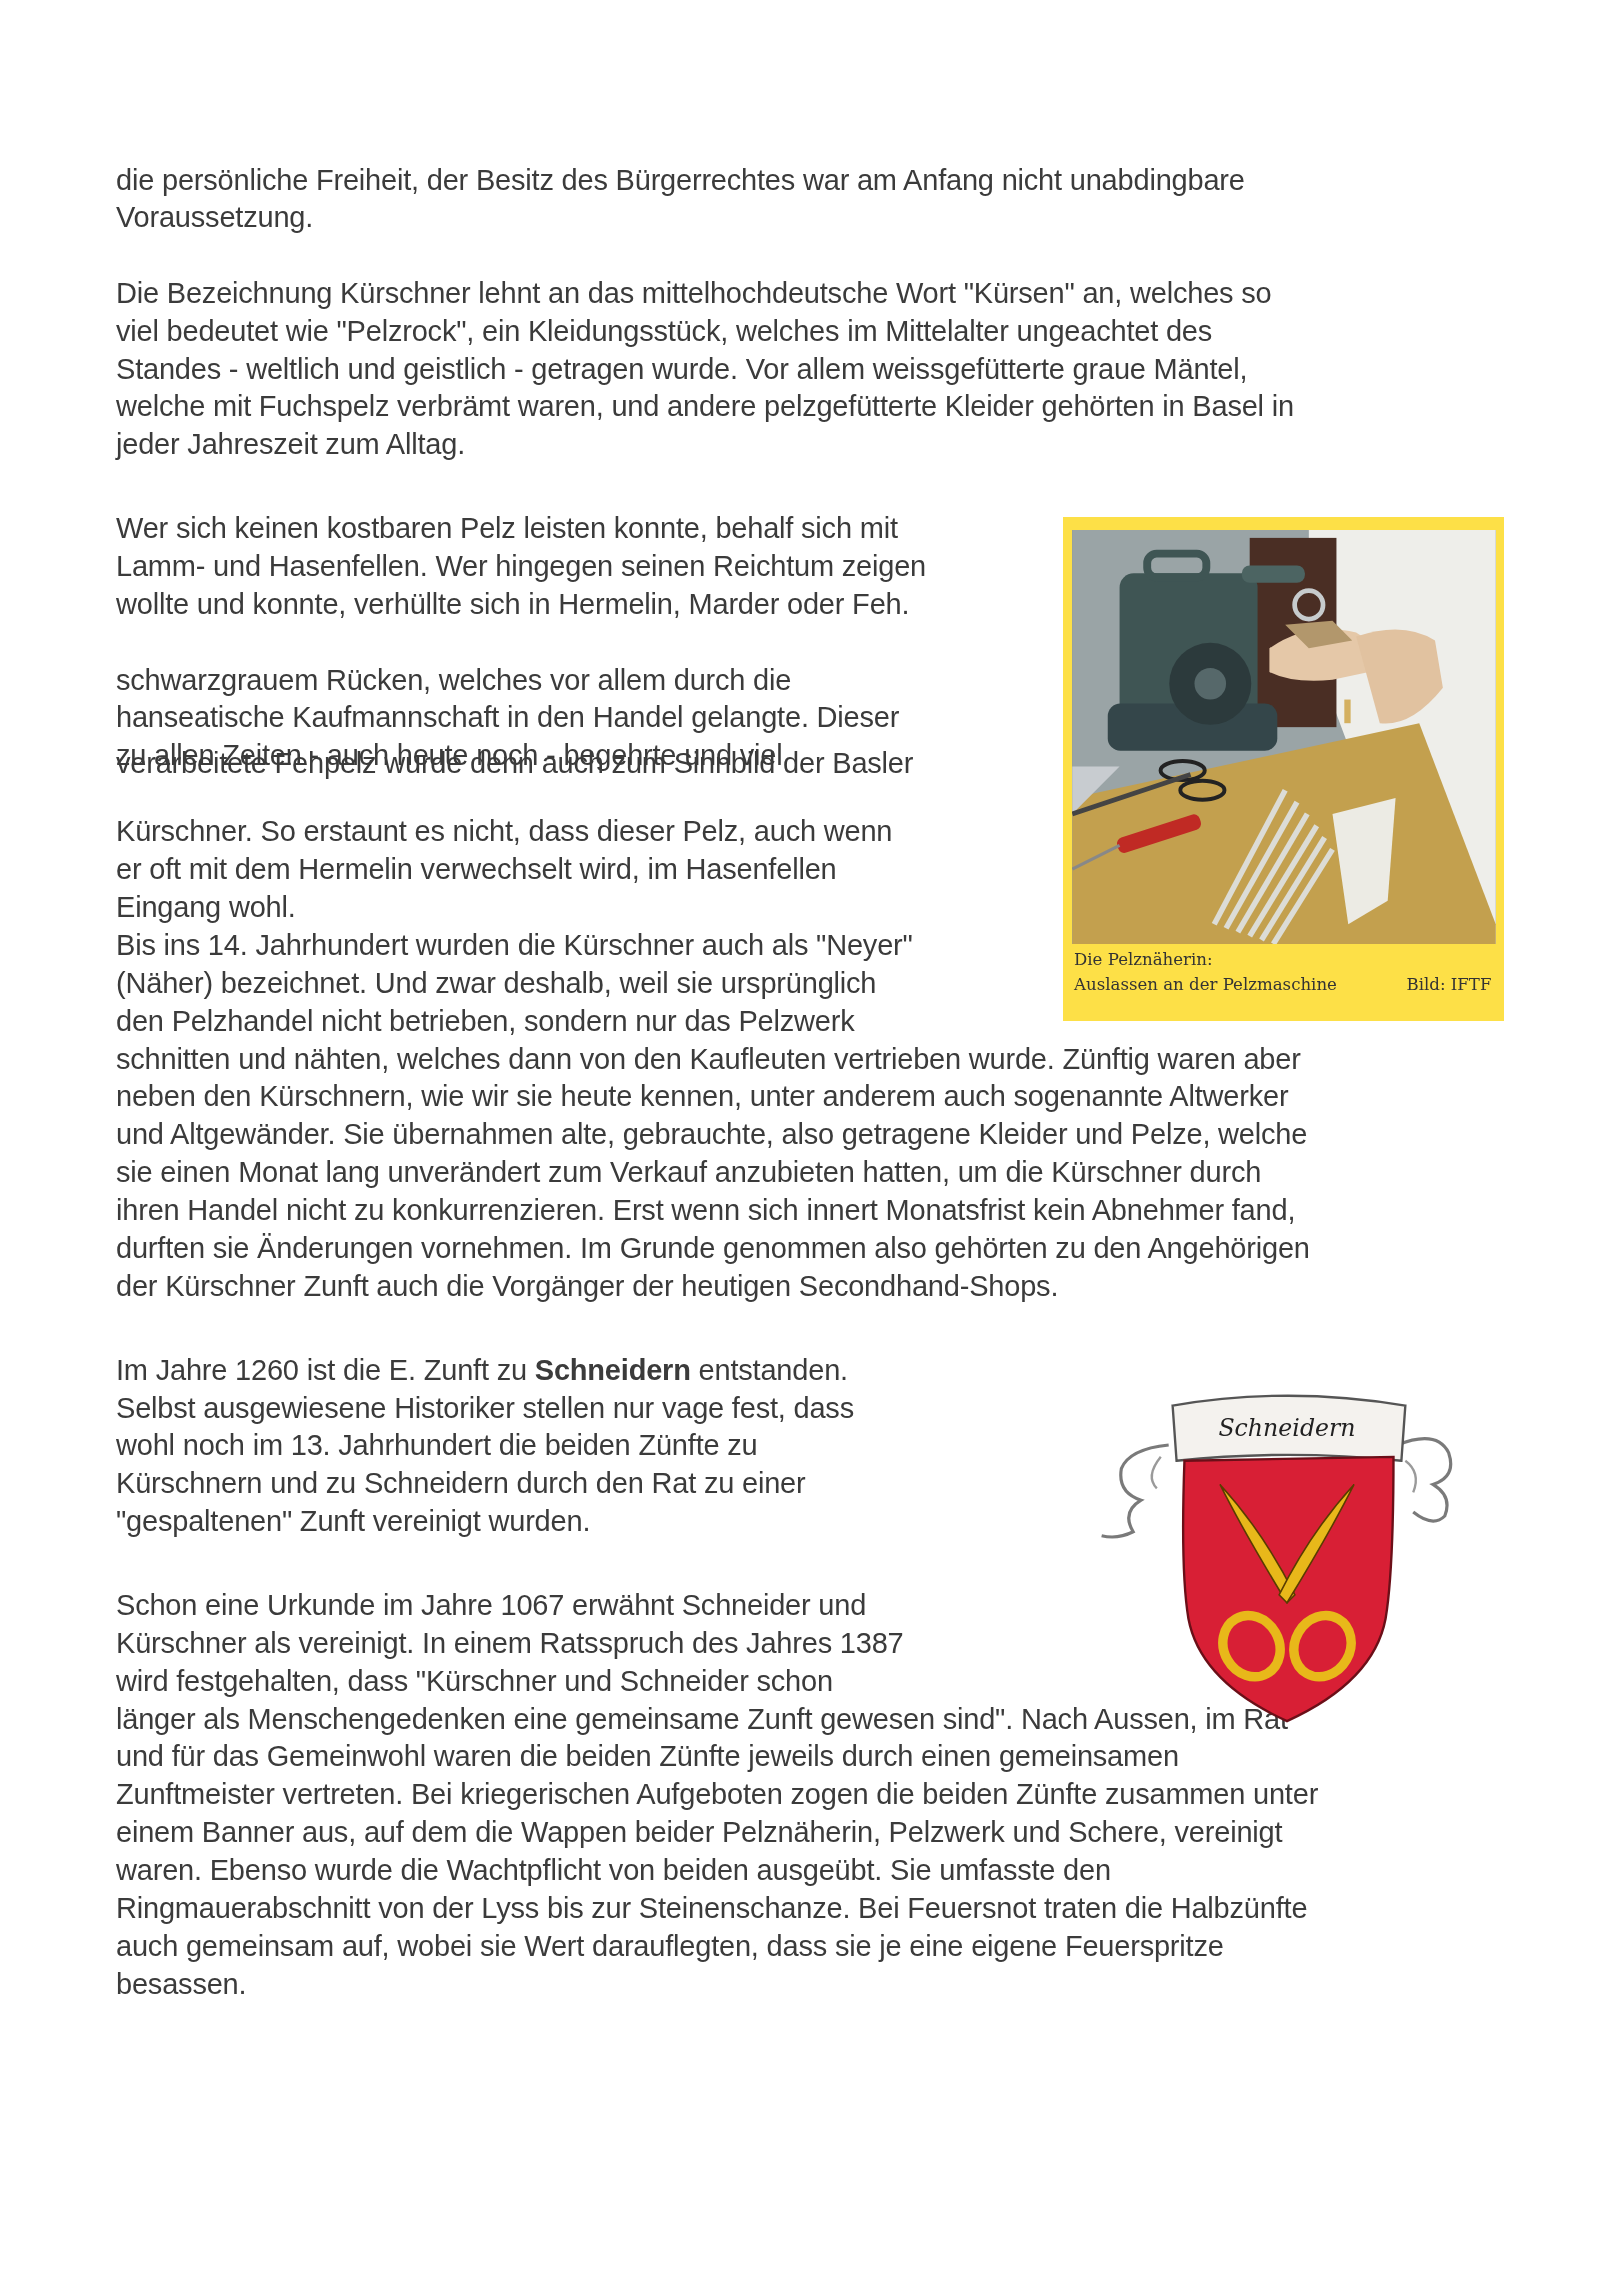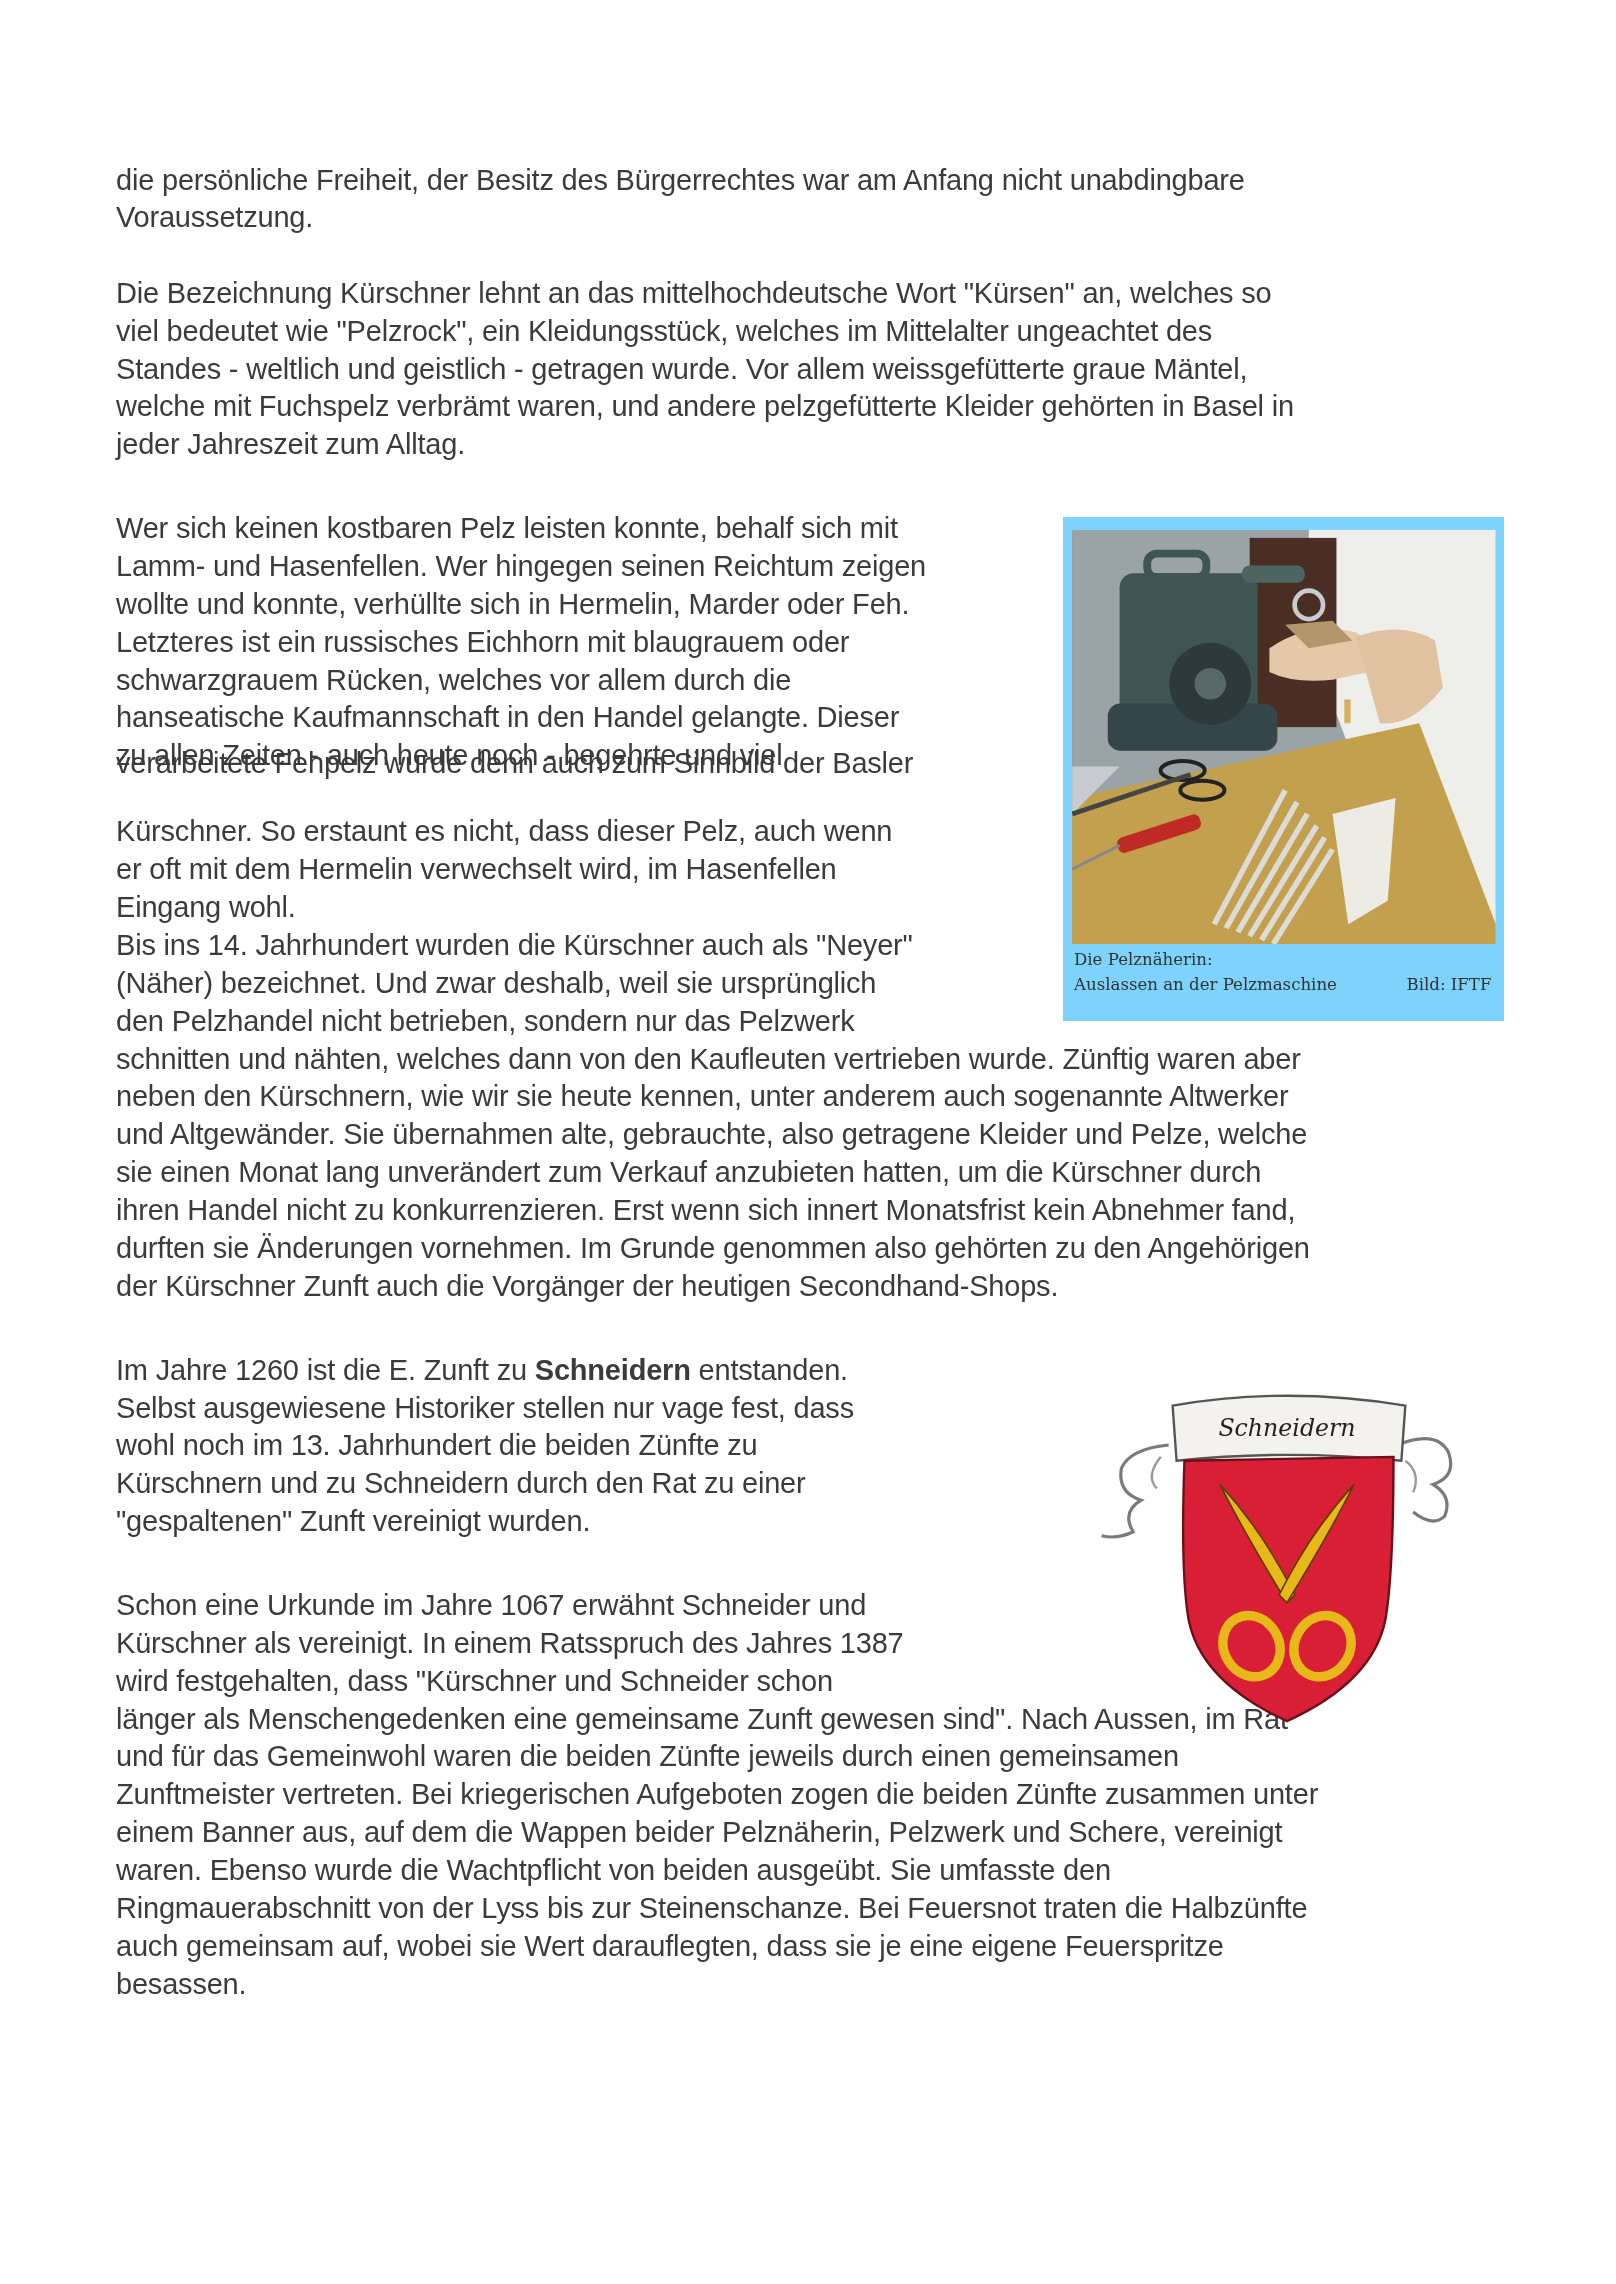--- a/index.html
+++ b/index.html
@@ -1,21 +1,21 @@
 <!DOCTYPE html>
 <html style="font-size:12.6px"><head>
 <meta charset="utf-8">
 <style>
   html, body { margin:0; padding:0; background:#ffffff; }
   body { width:1617px; height:2284px; position:relative; overflow:hidden;
          font-family:"Liberation Sans", sans-serif; color:#3b3b3b; }
   .page { position:absolute; left:0; top:0; width:1617px; height:2284px; }
   .line { position:absolute; left:116px; font-size:29px; line-height:37px; white-space:nowrap; letter-spacing:-0.2px; }
   .b { font-weight:bold; }
-  .photo-frame { position:absolute; left:1063px; top:517px; width:441px; height:504px; background:#7dd3fc; }
+  .photo-frame { position:absolute; left:1063px; top:517px; width:441px; height:504px; background:#fde047; }
   .photo { position:absolute; left:8.7px; top:13.4px; width:424px; height:414px; overflow:hidden; background:#8f9894; }
   .caption { position:absolute; left:11px; font-size:16.6px; color:#333; font-family:"DejaVu Serif", serif; white-space:nowrap; }
   .credit { position:absolute; right:12.6px; font-size:16.6px; color:#333; font-family:"DejaVu Serif", serif; }
   .crest { position:absolute; left:1074px; top:1374px; width:426px; height:355px; }
 </style>
 </head>
 <body>
 
 <div class="page">
 
@@ -24,21 +24,20 @@
 
   <div class="line" style="top:275px">Die Bezeichnung Kürschner lehnt an das mittelhochdeutsche Wort "Kürsen" an, welches so</div>
   <div class="line" style="top:313px">viel bedeutet wie "Pelzrock", ein Kleidungsstück, welches im Mittelalter ungeachtet des</div>
   <div class="line" style="top:351px">Standes - weltlich und geistlich - getragen wurde. Vor allem weissgefütterte graue Mäntel,</div>
   <div class="line" style="top:388px">welche mit Fuchspelz verbrämt waren, und andere pelzgefütterte Kleider gehörten in Basel in</div>
   <div class="line" style="top:426px">jeder Jahreszeit zum Alltag.</div>
 
   <div class="line" style="top:510px">Wer sich keinen kostbaren Pelz leisten konnte, behalf sich mit</div>
   <div class="line" style="top:548px">Lamm- und Hasenfellen. Wer hingegen seinen Reichtum zeigen</div>
   <div class="line" style="top:586px">wollte und konnte, verhüllte sich in Hermelin, Marder oder Feh.</div>
-  <div class="line" style="top:624px">Letzteres ist ein russisches Eichhorn mit blaugrauem oder</div>
   <div class="line" style="top:662px">schwarzgrauem Rücken, welches vor allem durch die</div>
   <div class="line" style="top:699px">hanseatische Kaufmannschaft in den Handel gelangte. Dieser</div>
   <div class="line" style="top:737px">zu allen Zeiten - auch heute noch - begehrte und viel</div>
   <div class="line" style="top:745px">verarbeitete Fehpelz wurde denn auch zum Sinnbild der Basler</div>
   <div class="line" style="top:813px">Kürschner. So erstaunt es nicht, dass dieser Pelz, auch wenn</div>
   <div class="line" style="top:851px">er oft mit dem Hermelin verwechselt wird, im Hasenfellen</div>
   <div class="line" style="top:889px">Eingang wohl.</div>
   <div class="line" style="top:927px">Bis ins 14. Jahrhundert wurden die Kürschner auch als "Neyer"</div>
   <div class="line" style="top:965px">(Näher) bezeichnet. Und zwar deshalb, weil sie ursprünglich</div>
   <div class="line" style="top:1003px">den Pelzhandel nicht betrieben, sondern nur das Pelzwerk</div>

